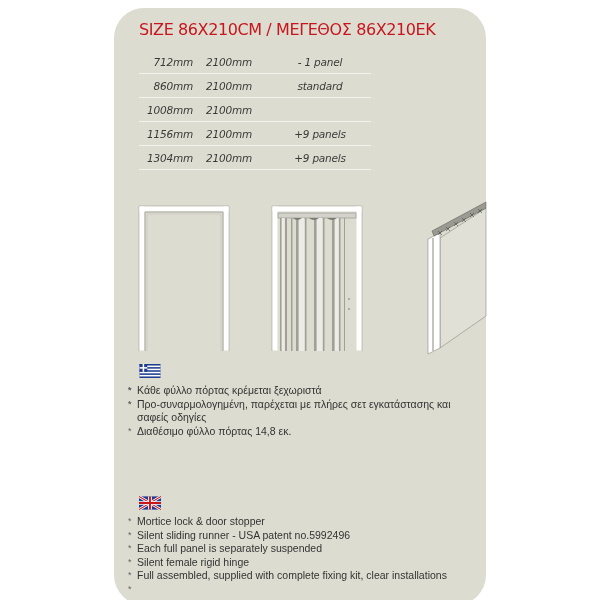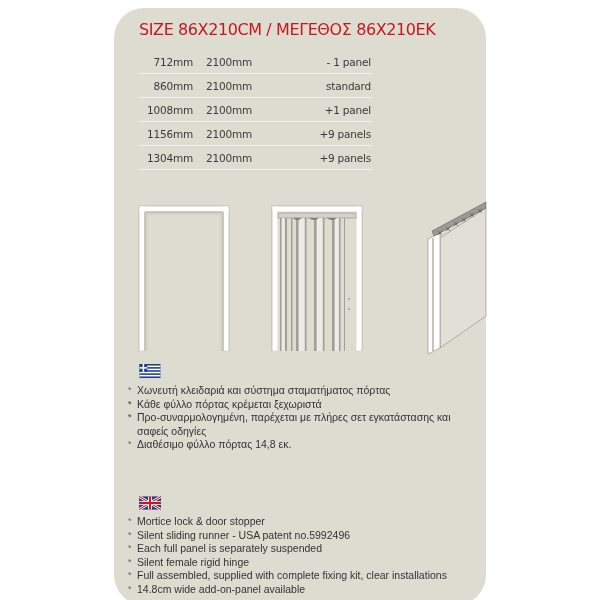--- a/index.html
+++ b/index.html
@@ -6,24 +6,24 @@
   body { width: 600px; height: 600px; position: relative; overflow: hidden; font-family: "DejaVu Sans", sans-serif; }
   .panel { position: absolute; left: 114px; top: 8px; width: 372px; height: 597px; background: #dcdcd0; border-radius: 30px; }
   .title { position: absolute; left: 25px; top: 12px; font-family: "DejaVu Sans", sans-serif; font-size: 16px; letter-spacing: -0.4px; color: #c8161d; white-space: nowrap; font-weight: normal; }
   .table { position: absolute; left: 25px; top: 42px; }
   .thead { position: relative; height: 23px; }
   .th { position: absolute; top: 0; height: 22px; background: #000; color: #fff; font-size: 11px; font-weight: bold; line-height: 22px; text-align: center; font-family: "DejaVu Sans", sans-serif; letter-spacing: -0.3px; }
   .th.w { left: 0; width: 64px; }
   .th.h { left: 67px; width: 60px; }
   .th.e { left: 130px; width: 102px; }
   .trow { position: relative; width: 232px; height: 23px; border-bottom: 1px solid #f4f4ee; font-size: 10.5px; color: #3a3a3a; line-height: 24px; font-family: "DejaVu Sans", sans-serif; letter-spacing: -0.2px; }
-  .trow .c { position: absolute; top: 0; }
+  .trow .c { position: absolute; top: 0; font-style: italic; }
   .trow .cw { left: 0; width: 54px; text-align: right; }
   .trow .ch { left: 67px; width: 60px; text-align: left; }
-  .trow .ce { left: 130px; width: 102px; text-align: right; }
+  .trow .ce { left: 130px; width: 102px; text-align: center; }
   .drawing { position: absolute; }
   .flag { position: absolute; width: 22px; height: 14px; }
   .list { position: absolute; left: 14px; margin: 0; padding: 0; list-style: none; font-size: 10.5px; color: #333; line-height: 13.6px; font-family: "Liberation Sans", sans-serif; width: 350px; }
   .list li { position: relative; padding-left: 9px; }
   .list li .bullet { position: absolute; left: 0; top: 0; color: #666; font-size: 9px; }
 </style>
 </head>
 <body>
 
 <div class="panel">
@@ -37,21 +37,20 @@
       <span class="c ce">- 1 panel</span>
     </div>
     <div class="trow">
       <span class="c cw">860mm</span>
       <span class="c ch">2100mm</span>
       <span class="c ce">standard</span>
     </div>
     <div class="trow">
       <span class="c cw">1008mm</span>
       <span class="c ch">2100mm</span>
-      <span class="c ce">+1 panel</span>
     </div>
     <div class="trow">
       <span class="c cw">1156mm</span>
       <span class="c ch">2100mm</span>
       <span class="c ce">+9 panels</span>
     </div>
     <div class="trow">
       <span class="c cw">1304mm</span>
       <span class="c ch">2100mm</span>
       <span class="c ce">+9 panels</span>
@@ -122,21 +121,21 @@
       <rect y="6" width="27" height="2"></rect>
       <rect y="10" width="27" height="2"></rect>
       <rect y="14" width="27" height="2"></rect>
     </g>
     <rect width="10" height="10" fill="#1f3d8f"></rect>
     <rect x="4" width="2" height="10" fill="#ffffff"></rect>
     <rect y="4" width="10" height="2" fill="#ffffff"></rect>
   </svg>
 
   <ul class="list" style="top:376px;">
-    <li><span class="bullet">*</span><span>Χωνευτή κλειδαριά και σύστημα σταματήματος πόρτας</span></li>
+    <li><span class="bullet">*</span></li>
     <li><span class="bullet">*</span></li>
     <li><span class="bullet">*</span><span>Κάθε φύλλο πόρτας κρέμεται ξεχωριστά</span></li>
     <li><span class="bullet">*</span></li>
     <li><span class="bullet">*</span><span>Προ-συναρμολογημένη, παρέχεται με πλήρες σετ εγκατάστασης και σαφείς οδηγίες</span></li>
     <li><span class="bullet">*</span><span>Διαθέσιμο φύλλο πόρτας 14,8 εκ.</span></li>
   </ul>
 
   <svg class="flag" style="left:25px; top:488px;" viewBox="0 0 30 18">
     <rect width="30" height="18" fill="#1f3d8f"></rect>
     <path d="M0 0 L30 18 M30 0 L0 18" stroke="#ffffff" stroke-width="3.6"></path>
@@ -144,16 +143,16 @@
     <path d="M15 0 V18 M0 9 H30" stroke="#ffffff" stroke-width="5"></path>
     <path d="M15 0 V18 M0 9 H30" stroke="#c8161d" stroke-width="2.6"></path>
   </svg>
 
   <ul class="list" style="top:507px;">
     <li><span class="bullet">*</span><span>Mortice lock &amp; door stopper</span></li>
     <li><span class="bullet">*</span><span>Silent sliding runner - USA patent no.5992496</span></li>
     <li><span class="bullet">*</span><span>Each full panel is separately suspended</span></li>
     <li><span class="bullet">*</span><span>Silent female rigid hinge</span></li>
     <li><span class="bullet">*</span><span>Full assembled, supplied with complete fixing kit, clear installations</span></li>
-    <li><span class="bullet">*</span><span>14.8cm wide add-on-panel available</span></li>
+    <li><span class="bullet">*</span></li>
   </ul>
 
 </div>
 
 </body></html>

